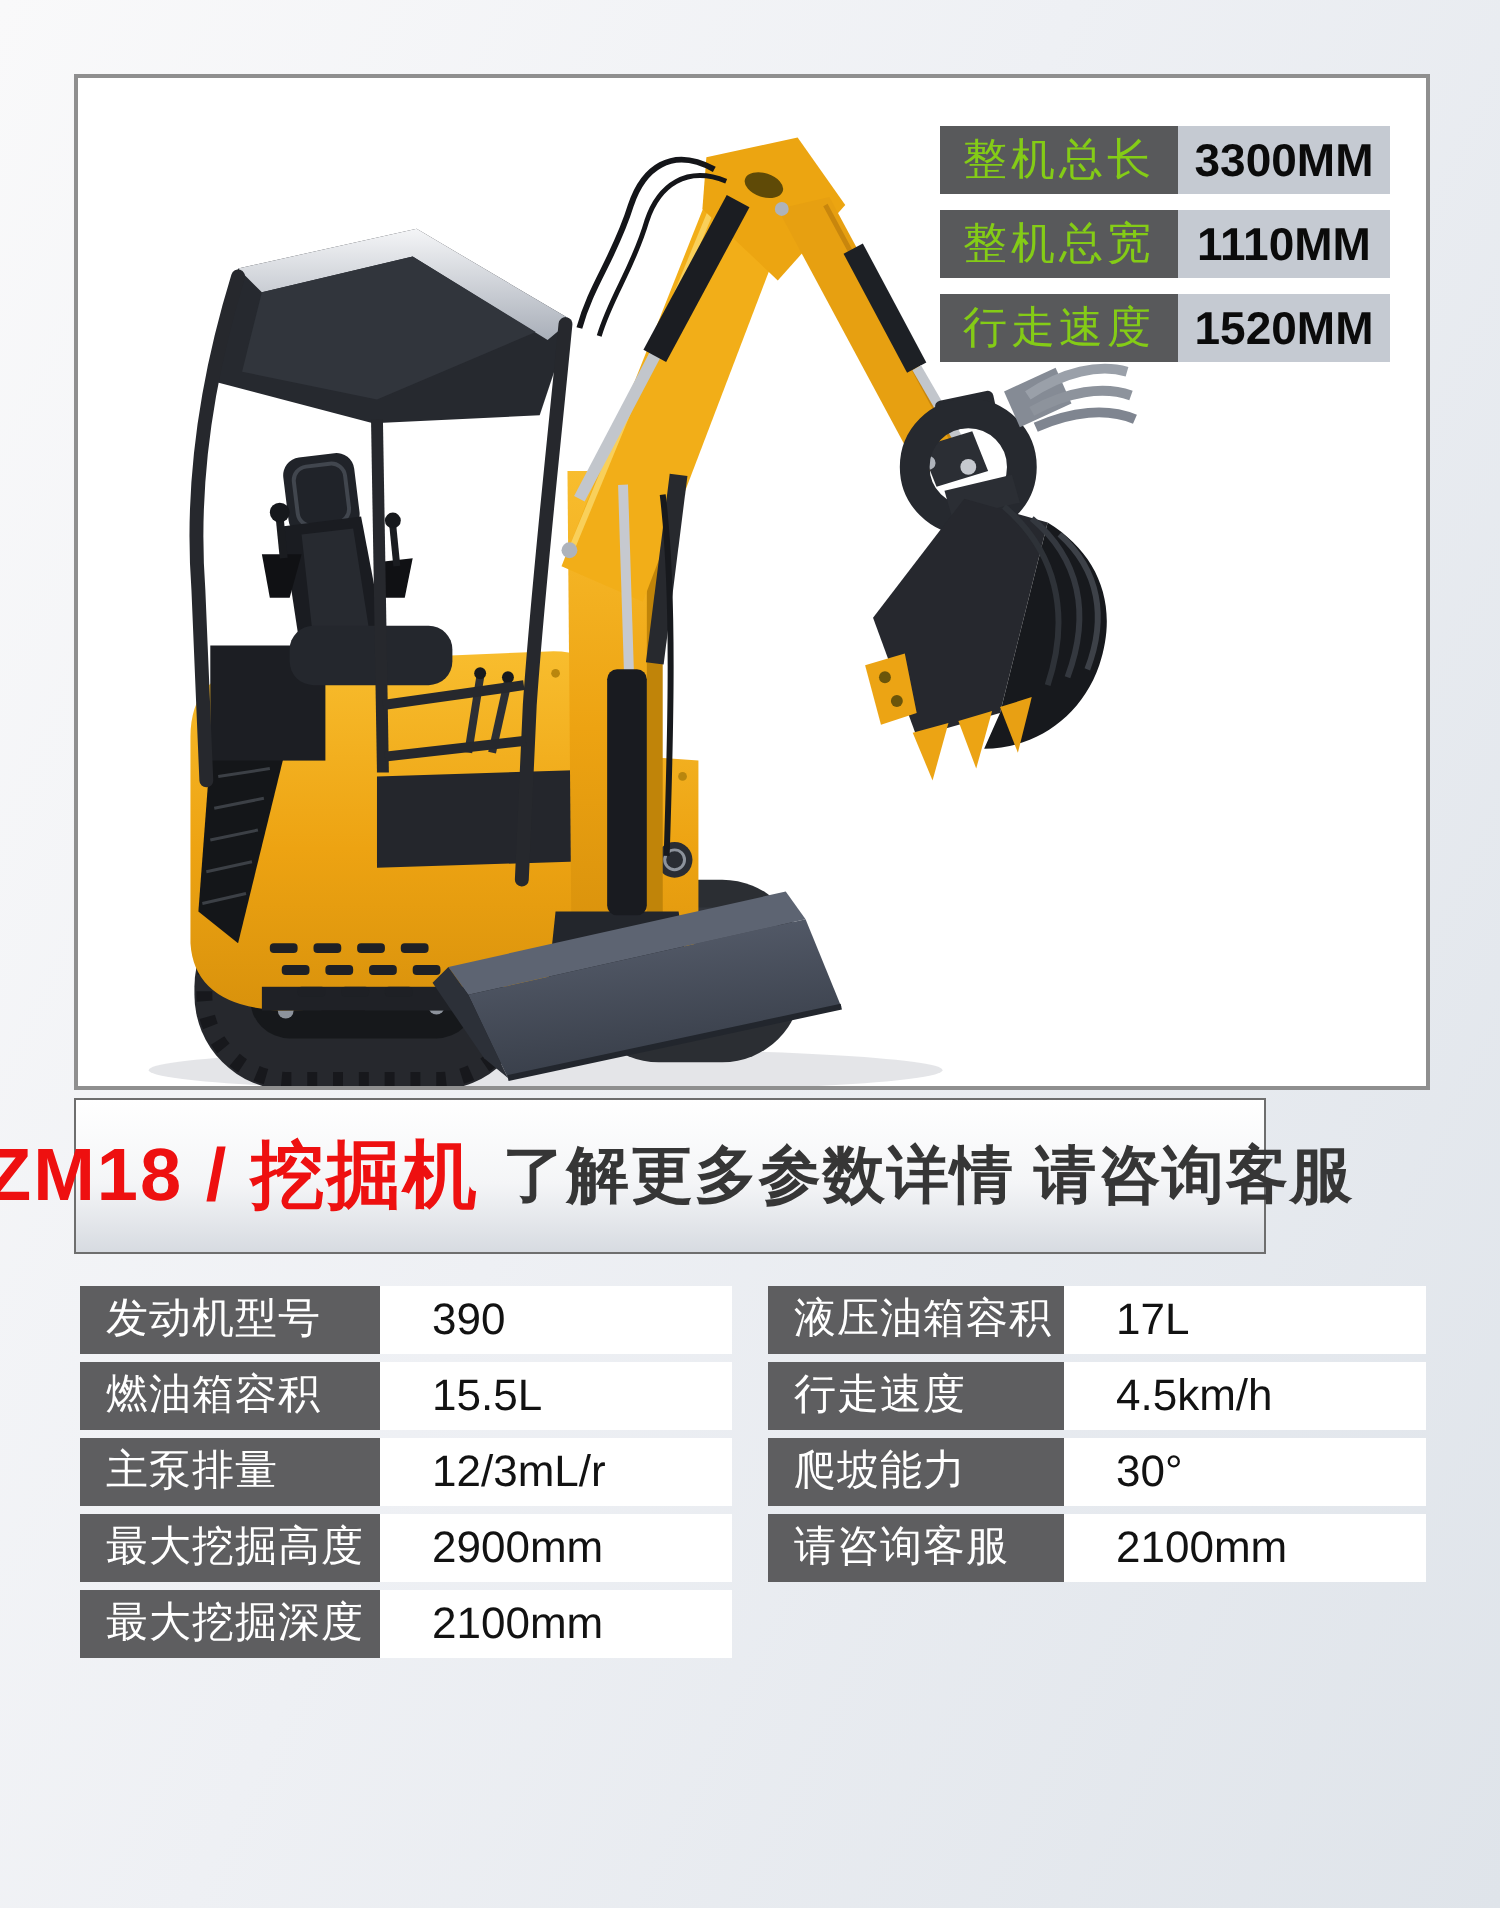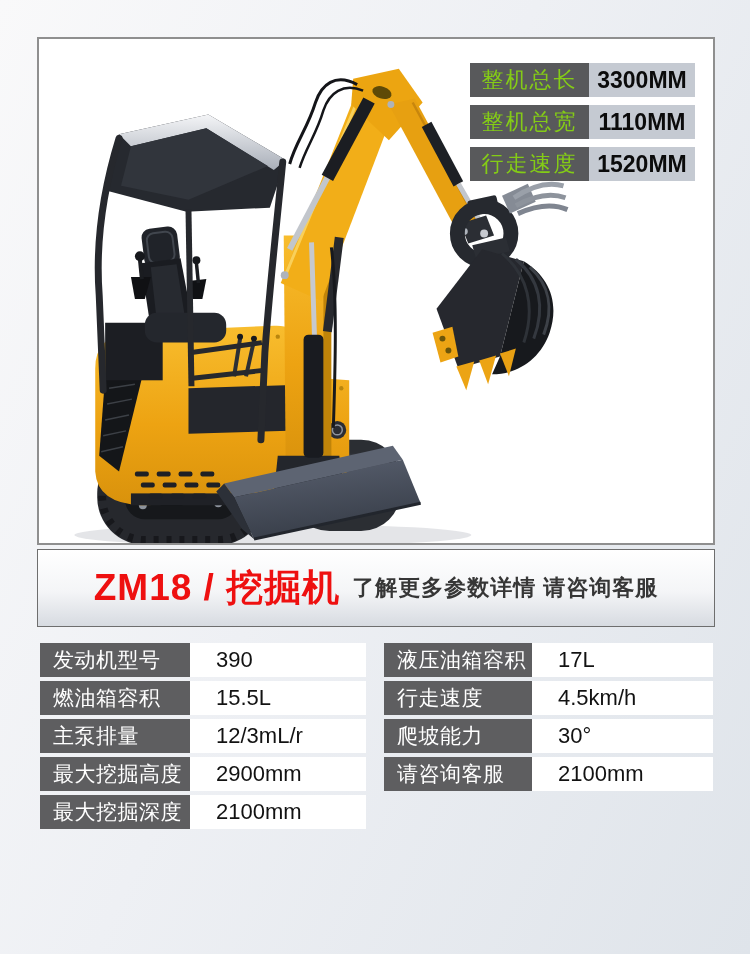--- a/index.html
+++ b/index.html
@@ -29,27 +29,27 @@
   .badge-label{
     width:119px;background:var(--badge-label-bg);color:#84cc16;
     font-size:22px;line-height:34px;text-align:center;letter-spacing:2px;white-space:nowrap;
   }
   .badge-value{
     width:106px;background:var(--badge-value-bg);color:#0b0b0b;
     font-size:23px;line-height:34px;text-align:center;font-weight:700;white-space:nowrap;
   }
   
   .title-panel{
-    position:absolute;left:37px;top:549px;width:678px;height:78px;
+    position:absolute;left:37px;top:549px;width:596px;height:78px;
     border:1px solid #6e6e6e;
     background:linear-gradient(180deg,#ffffff 0%,#f4f5f7 55%,#d7dbe1 100%);
     display:flex;align-items:center;justify-content:center;white-space:nowrap;
   }
   .title-highlight{color:var(--accent-red);font-size:37px;font-weight:800;letter-spacing:1px;}
-  .title-note{color:#363636;font-size:22px;font-weight:700;letter-spacing:1px;margin-left:12px;}
+  .title-note{color:#363636;font-size:31px;font-weight:700;letter-spacing:1px;margin-left:12px;}
   
   .spec-col{position:absolute;top:643px;display:flex;flex-direction:column;gap:4px;}
   .spec-col.left{left:40px;}
   .spec-col.right{left:384px;}
   .spec-row{display:flex;height:34px;}
   .spec-label{
     background:var(--spec-label-bg);color:#fff;font-size:21px;line-height:34px;
     padding-left:13px;letter-spacing:.5px;white-space:nowrap;
   }
   .left  .spec-label{width:150px;}

